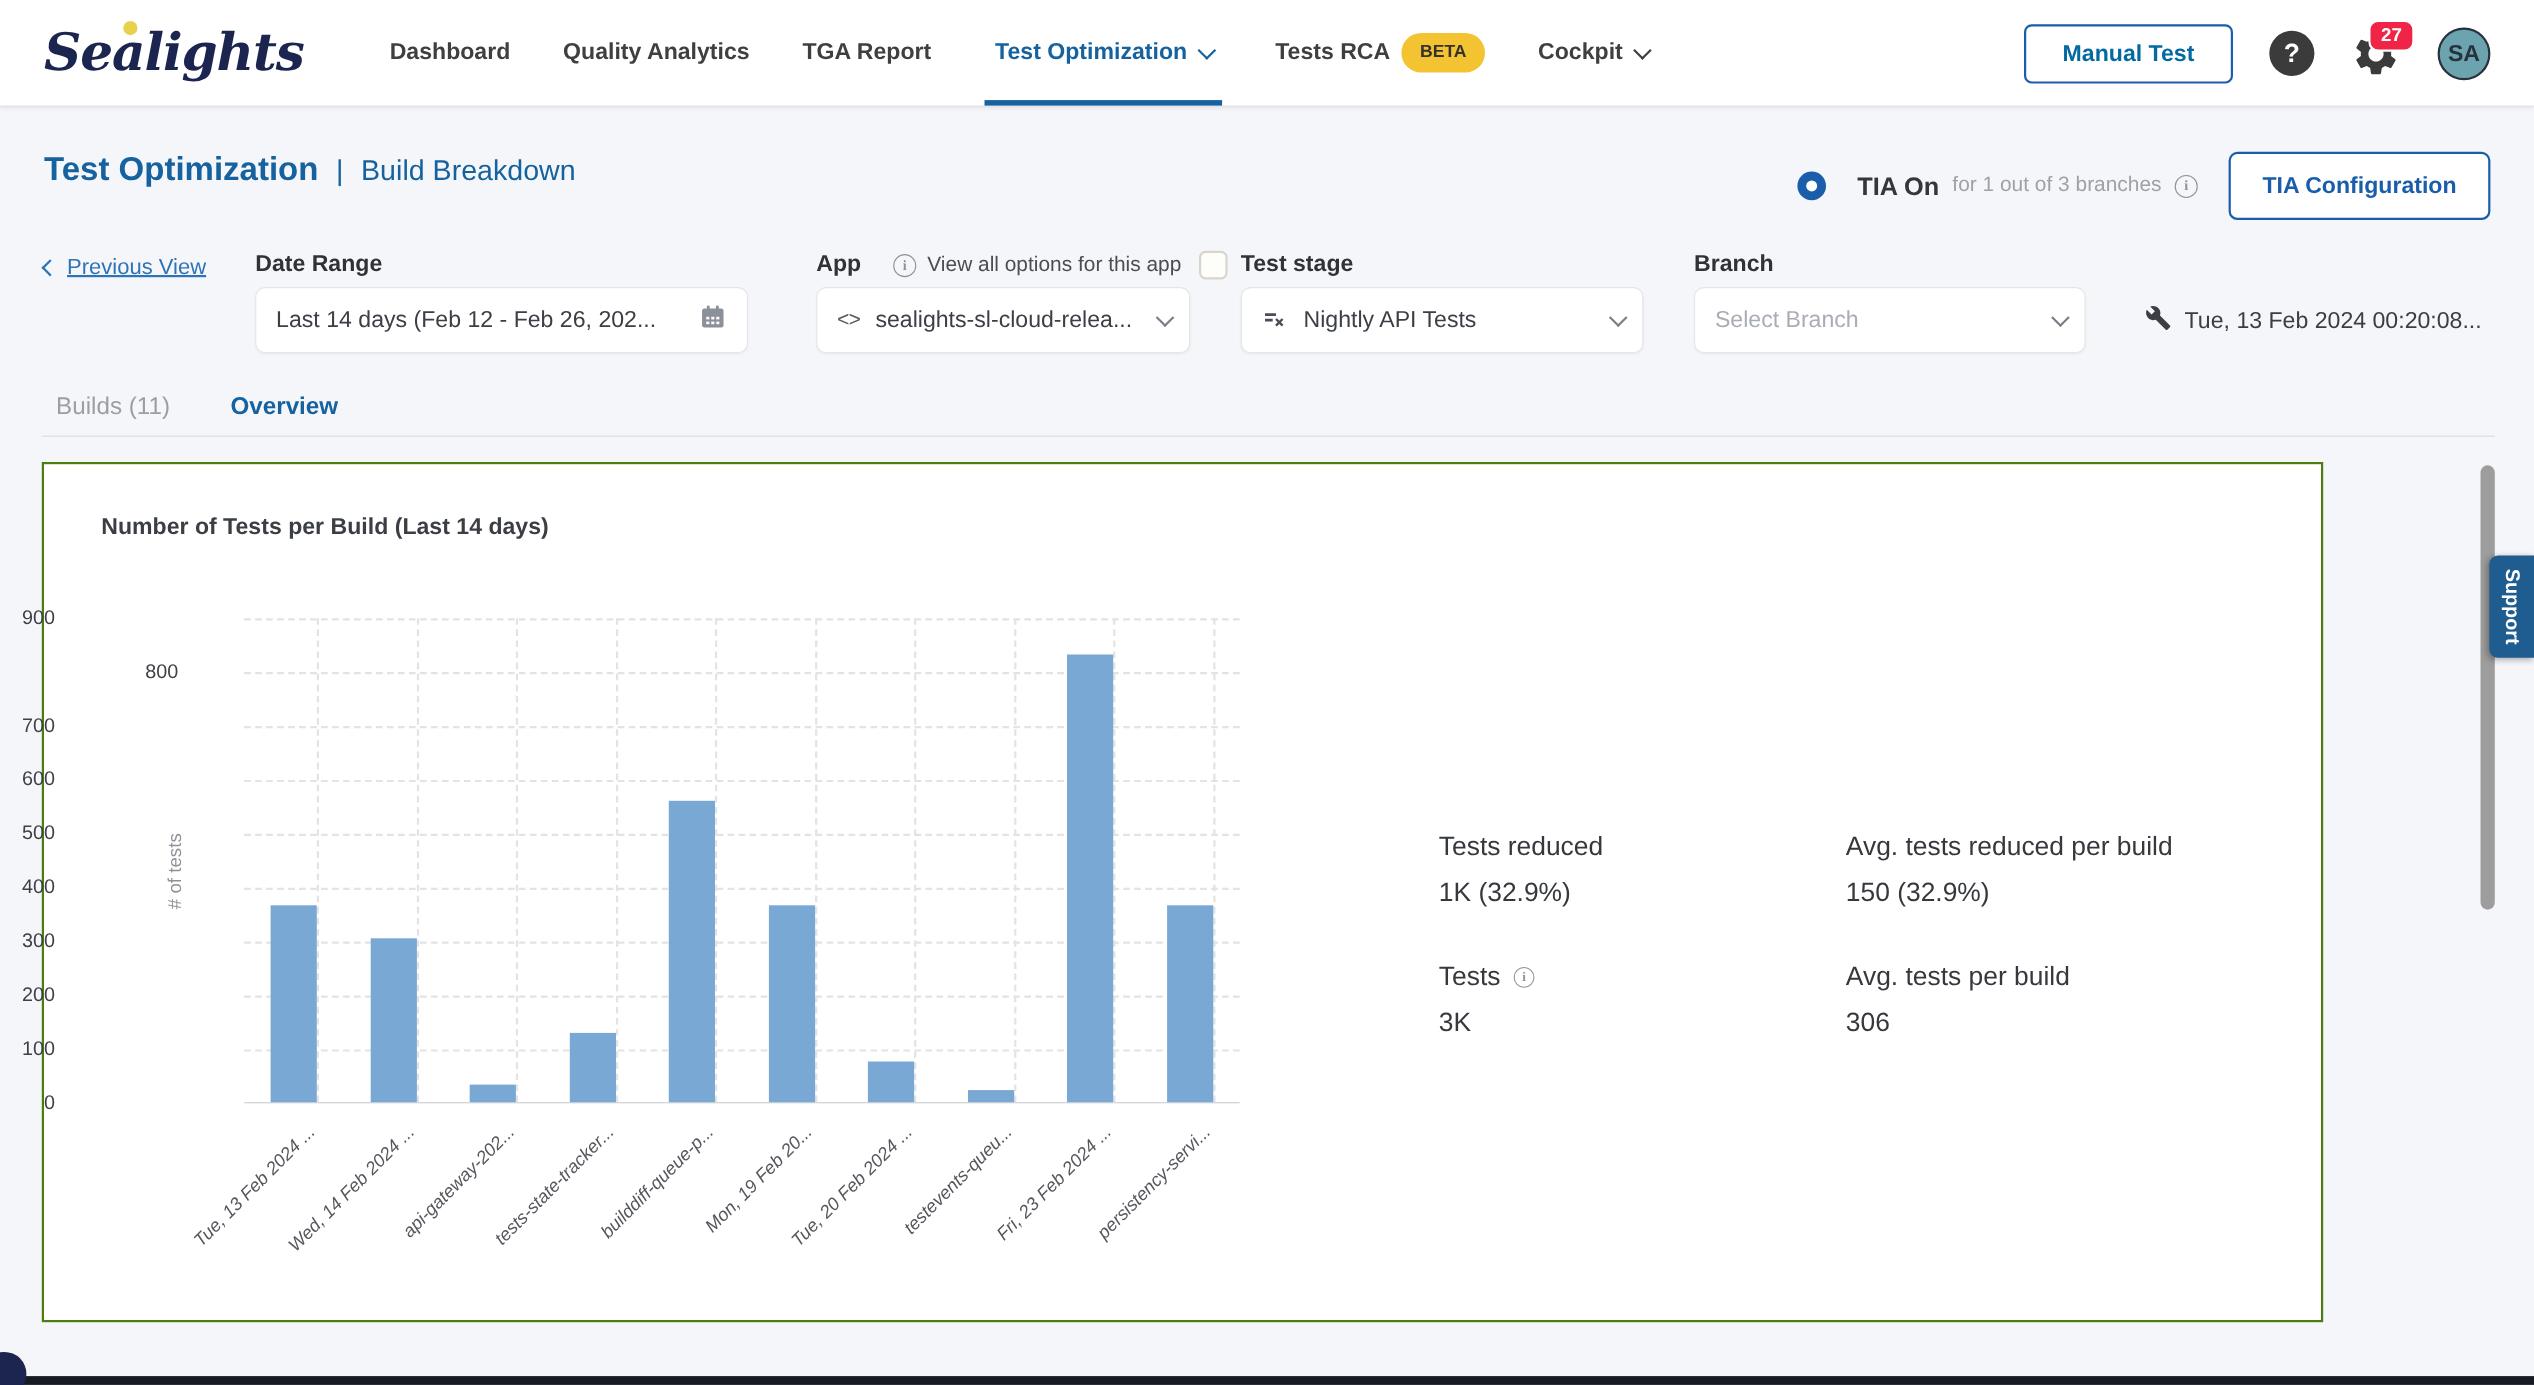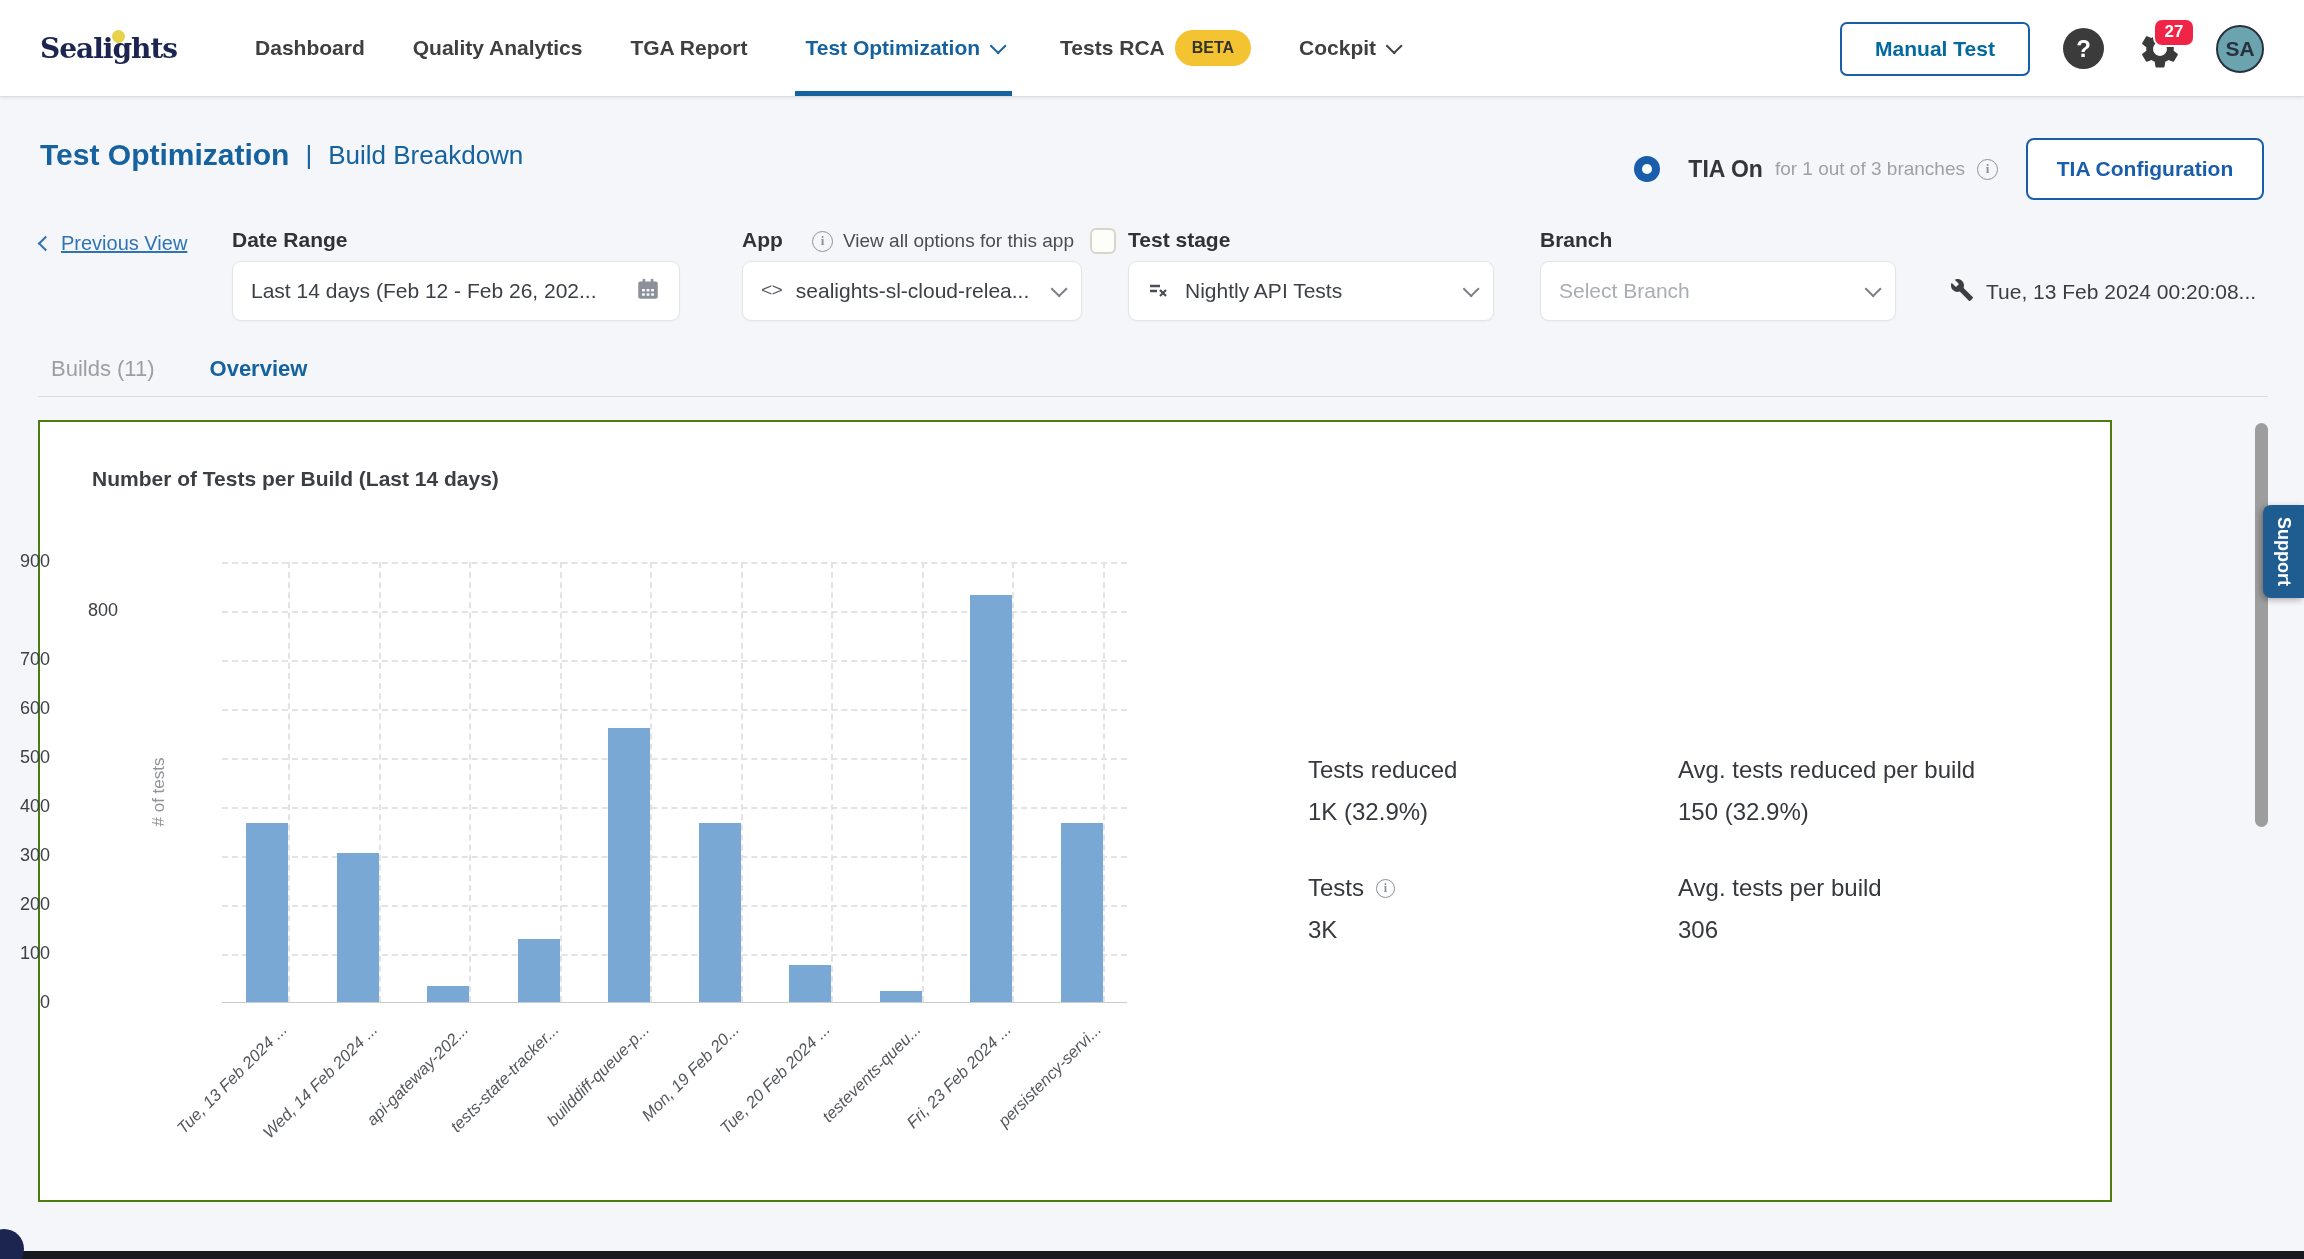--- a/index.html
+++ b/index.html
@@ -4,22 +4,22 @@
 <style>
   * { margin:0; padding:0; box-sizing:border-box; }
   html,body { width:2304px; height:1259px; }
   body { font-family:"Liberation Sans", sans-serif; background:#f4f6fa; overflow:hidden; }
   #app { position:relative; width:2304px; height:1259px; background:#f4f6fa; }
 
   
   .topbar { position:absolute; left:0; top:0; width:2304px; height:97px; background:#ffffff;
             border-bottom:1px solid #dcdcdc; box-shadow:0 1px 4px rgba(0,0,0,.08); z-index:20;
             display:flex; align-items:center; }
-  .logo { position:relative; margin-left:40px; font-family:"DejaVu Serif", serif; 
-          font-weight:bold; font-size:28px; color:#1b2550; letter-spacing:-1px; }
+  .logo { position:relative; margin-left:40px; font-family:"DejaVu Serif", serif; font-style:italic;
+          font-weight:bold; font-size:47px; color:#1b2550; letter-spacing:-1px; }
   .logo .dot { position:absolute; left:72px; top:-2px; width:13px; height:13px; border-radius:50%;
                background:#e8d24b; }
   .nav { display:flex; align-items:center; gap:48px; margin-left:78px; height:100%; }
   .nav-item { position:relative; display:flex; align-items:center; gap:10px; height:100%;
               font-size:21px; font-weight:700; color:#3f3f3f; cursor:pointer; }
   .nav-item.active { color:#15629e; padding:0 10px; }
   .nav-item.active .underline { position:absolute; left:0; right:0; bottom:0; height:5px; background:#15629e; }
   .chev { width:12px; height:12px; border-right:2.5px solid #3f3f3f; border-bottom:2.5px solid #3f3f3f;
           transform:rotate(45deg) translateY(-3px); }
   .nav-item.active .chev { border-color:#15629e; }
@@ -256,21 +256,21 @@
     <div class="ylabel"># of tests</div>
     <div id="yticks">
         <div class="ytick" style="top: 570px; right: 2060px;">0</div>
         <div class="ytick" style="top: 521px; right: 2060px;">100</div>
         <div class="ytick" style="top: 472px; right: 2060px;">200</div>
         <div class="ytick" style="top: 423px; right: 2060px;">300</div>
         <div class="ytick" style="top: 374px; right: 2060px;">400</div>
         <div class="ytick" style="top: 325px; right: 2060px;">500</div>
         <div class="ytick" style="top: 276px; right: 2060px;">600</div>
         <div class="ytick" style="top: 227px; right: 2060px;">700</div>
-        <div class="ytick" style="top: 178px; right: 1992px;">800</div>
+        <div class="ytick" style="top: 178px; right: 1948px;">800</div>
         <div class="ytick" style="top: 129px; right: 2060px;">900</div>
       </div>
     <div class="plot" id="plot">
         <div class="hgrid" style="top: 392px;"></div>
         <div class="hgrid" style="top: 343px;"></div>
         <div class="hgrid" style="top: 294px;"></div>
         <div class="hgrid" style="top: 245px;"></div>
         <div class="hgrid" style="top: 196px;"></div>
         <div class="hgrid" style="top: 147px;"></div>
         <div class="hgrid" style="top: 98px;"></div>

